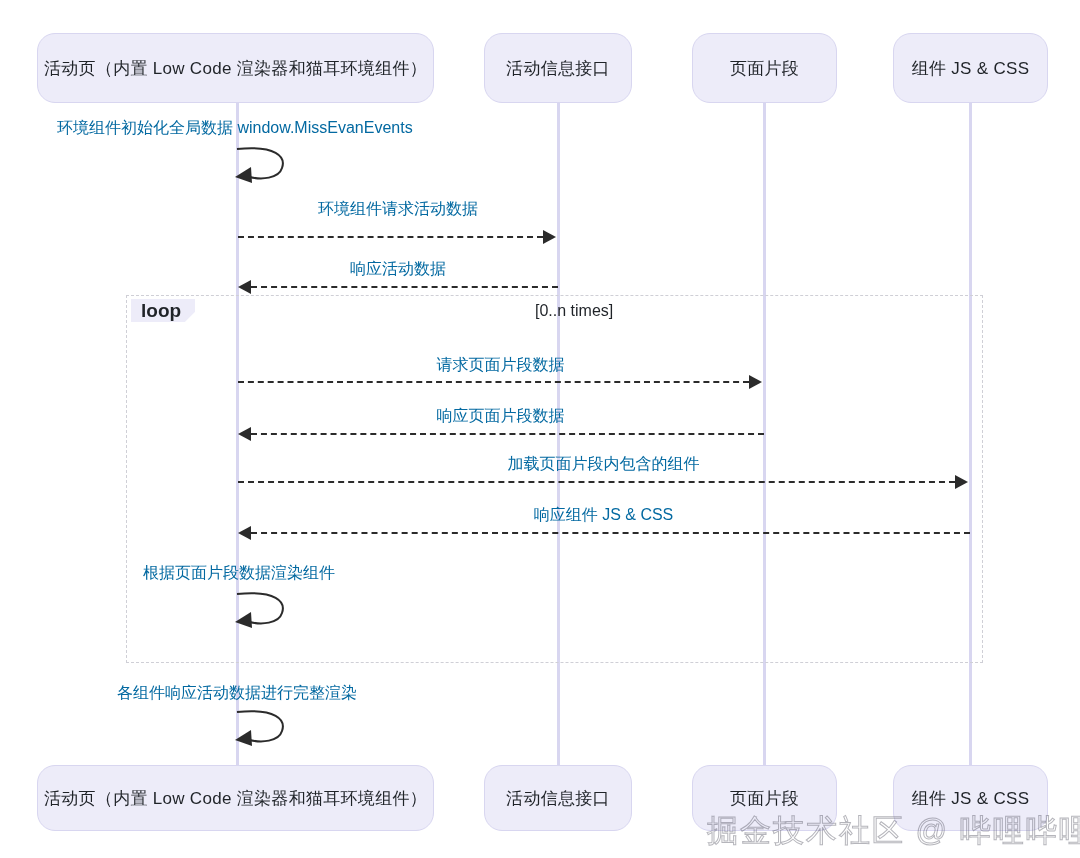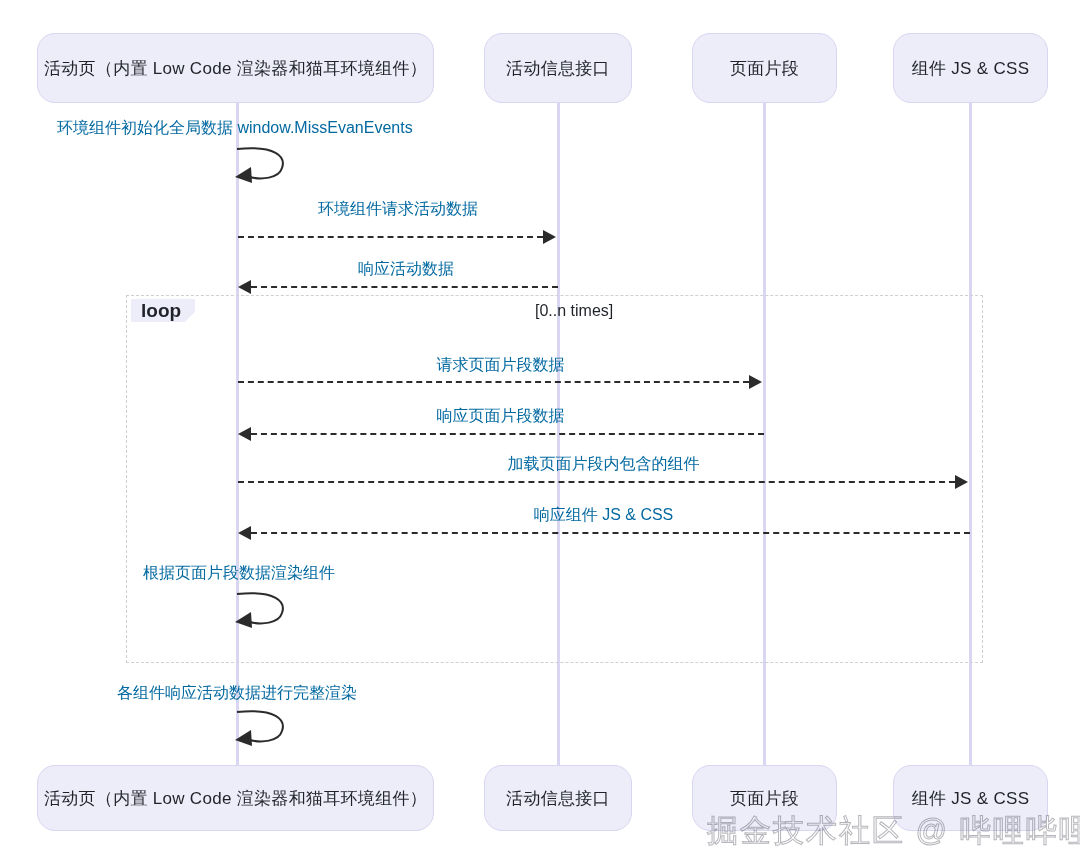--- a/index.html
+++ b/index.html
@@ -140,21 +140,21 @@
   <div class="msg-label" style="left:57px; top:118px;">环境组件初始化全局数据 window.MissEvanEvents</div>
   <svg class="self-loop" style="left:230px; top:143px;" width="70" height="46" viewBox="0 0 70 46">
     <path d="M 7 6 C 46 2, 56 14, 52 25 C 49 35, 32 38, 16 33" fill="none" stroke="#2b2b2b" stroke-width="2"></path>
     <polygon points="21,24 5,34 22,40" fill="#2b2b2b"></polygon>
   </svg>
 
   <div class="msg-label" style="left:238px; top:199px; width:320px;">环境组件请求活动数据</div>
   <div class="msg-line" style="left:238px; top:236px; width:305px;"></div>
   <div class="arrow-head arrow-right" style="left:543px; top:230px;"></div>
 
-  <div class="msg-label" style="left:246px; top:259px; width:320px;">响应活动数据</div>
+  <div class="msg-label" style="left:238px; top:259px; width:320px;">响应活动数据</div>
   <div class="msg-line" style="left:251px; top:286px; width:307px;"></div>
   <div class="arrow-head arrow-left" style="left:238px; top:280px;"></div>
 
   <div class="fragment" style="left:126px; top:295px; width:857px; height:368px;"></div>
   <div class="fragment-label" style="left:131px; top:299px;">loop</div>
   <div class="fragment-condition" style="left:535px; top:302px;">[0..n times]</div>
 
   <div class="msg-label" style="left:238px; top:355px; width:525px;">请求页面片段数据</div>
   <div class="msg-line" style="left:238px; top:381px; width:511px;"></div>
   <div class="arrow-head arrow-right" style="left:749px; top:375px;"></div>

